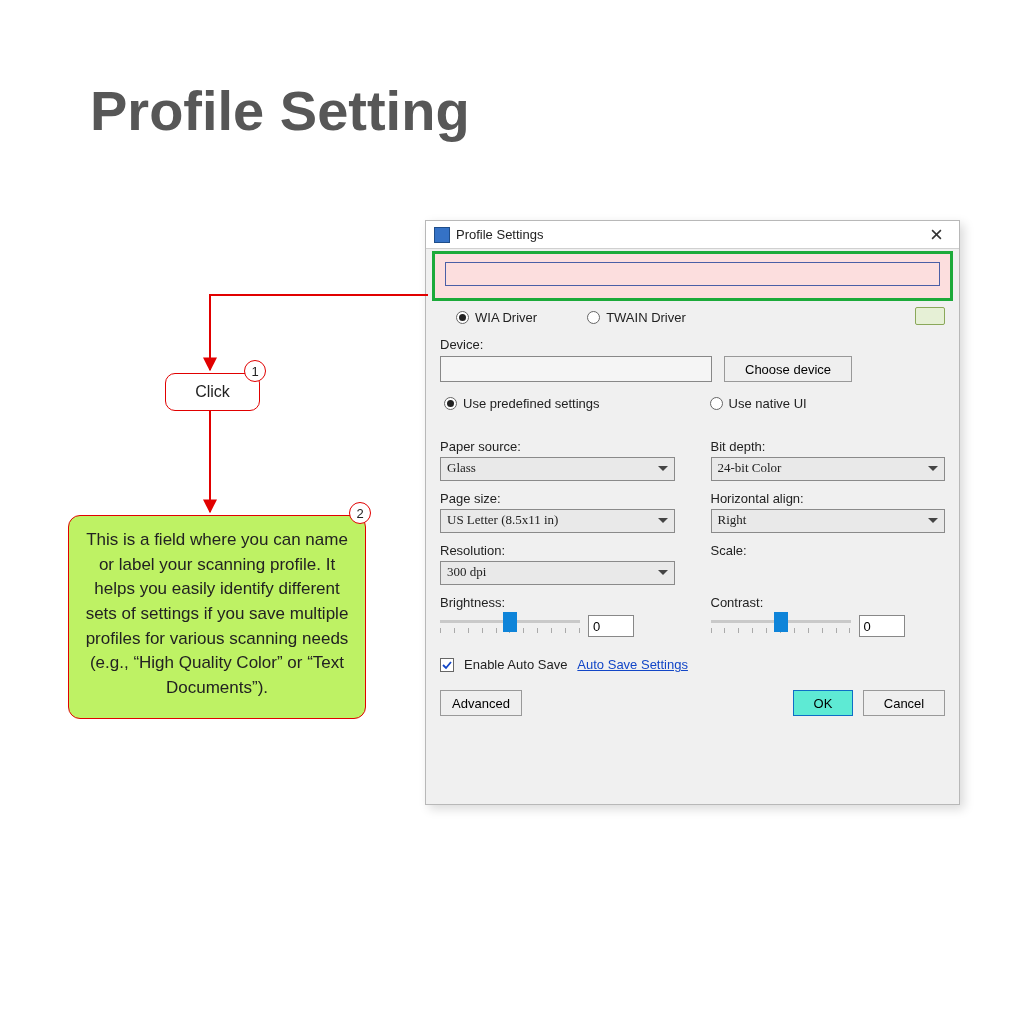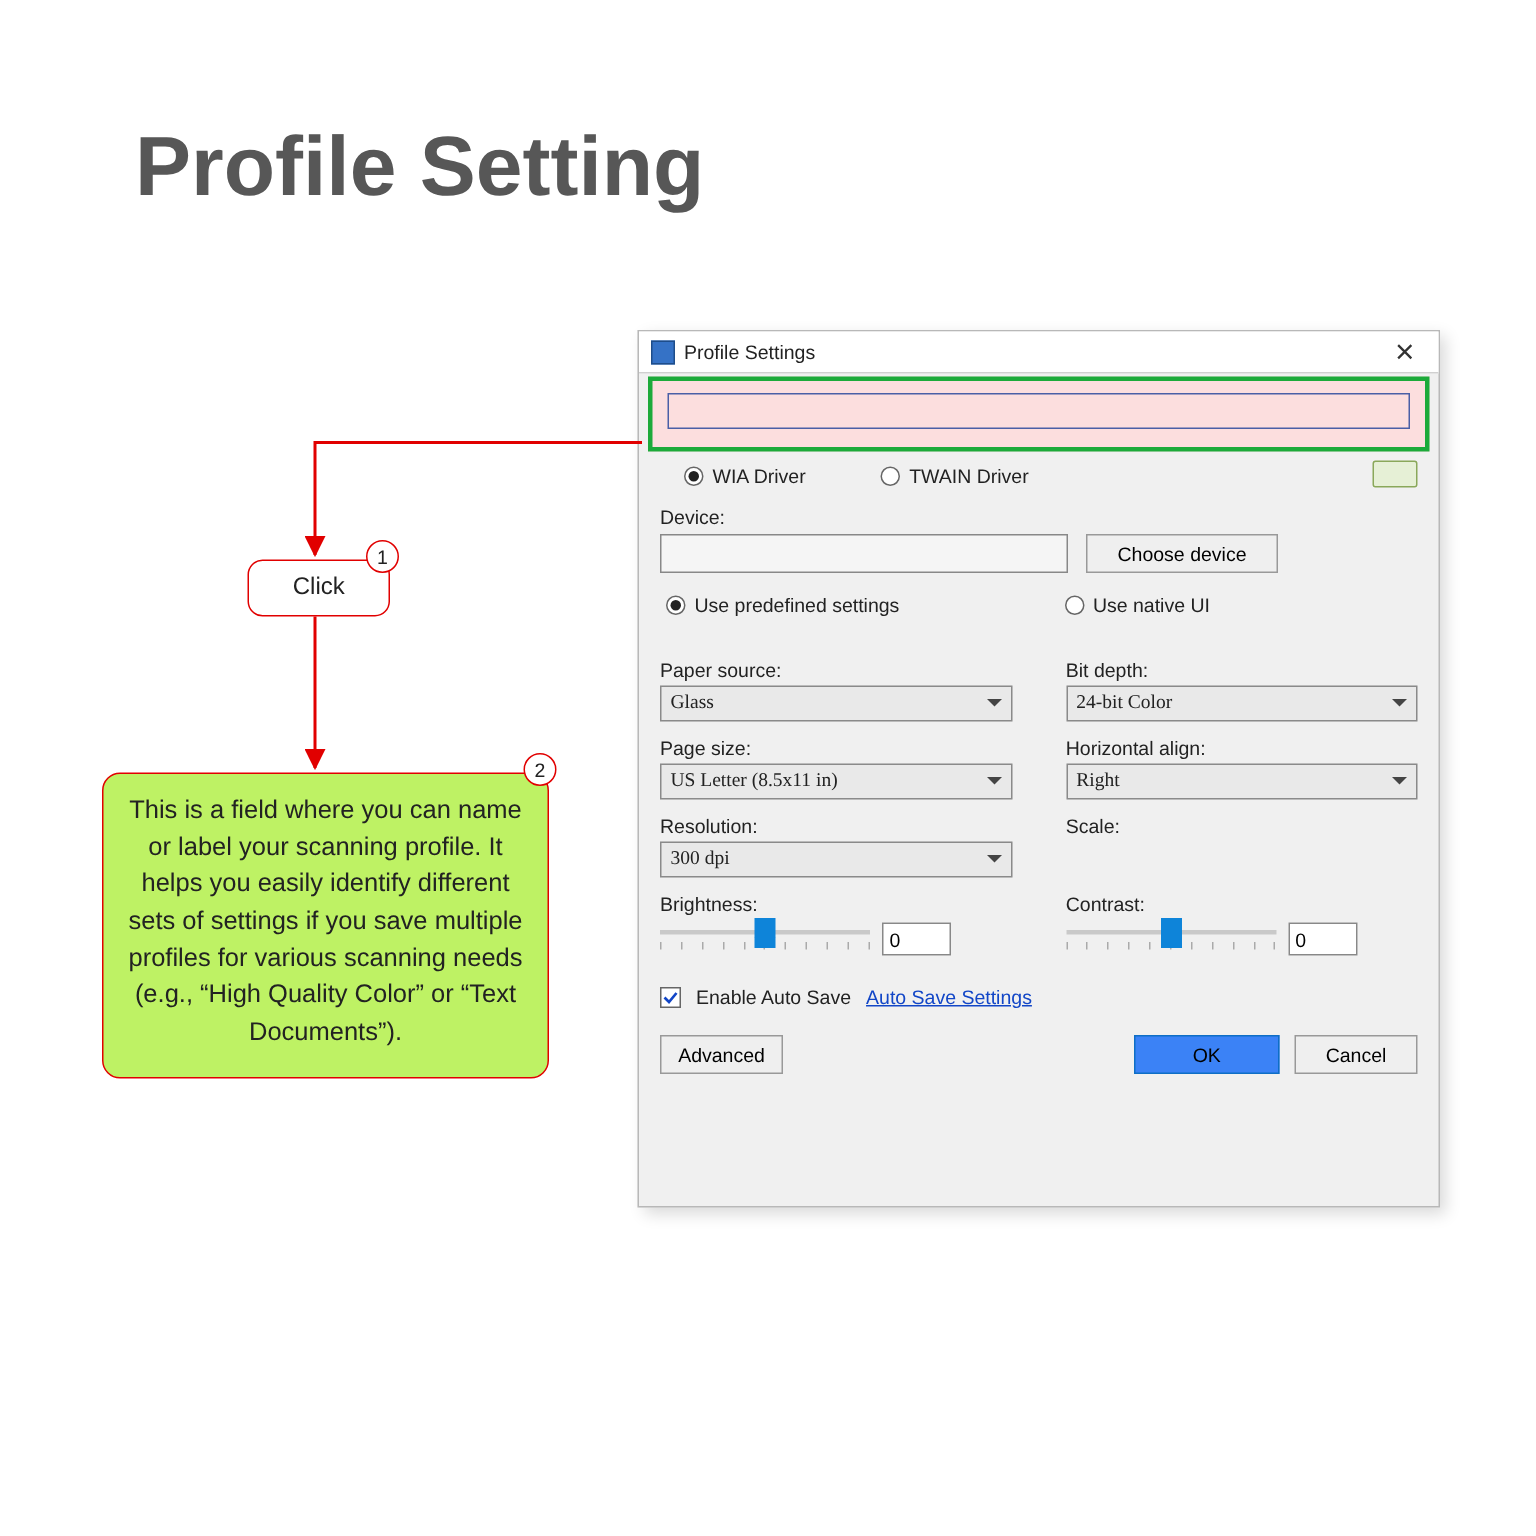--- a/index.html
+++ b/index.html
@@ -299,22 +299,22 @@
   }
 
   .btn-row {
     margin-top: 18px;
     display: flex;
     align-items: center;
   }
   .btn-row .spacer { flex: 1; }
   .btn.primary {
     border: 1.5px solid #0e6ec6;
-    background: #3b82f6;
-    width: 97px;
+    background: #5eead4;
+    width: 60px;
   }
   .btn.cancel, .btn.advanced { width: 82px; }
   .btn + .btn { margin-left: 10px; }
 </style>
 </head>
 <body>
 
 <div class="page-title">Profile Setting</div>
 
 <div class="dialog">

